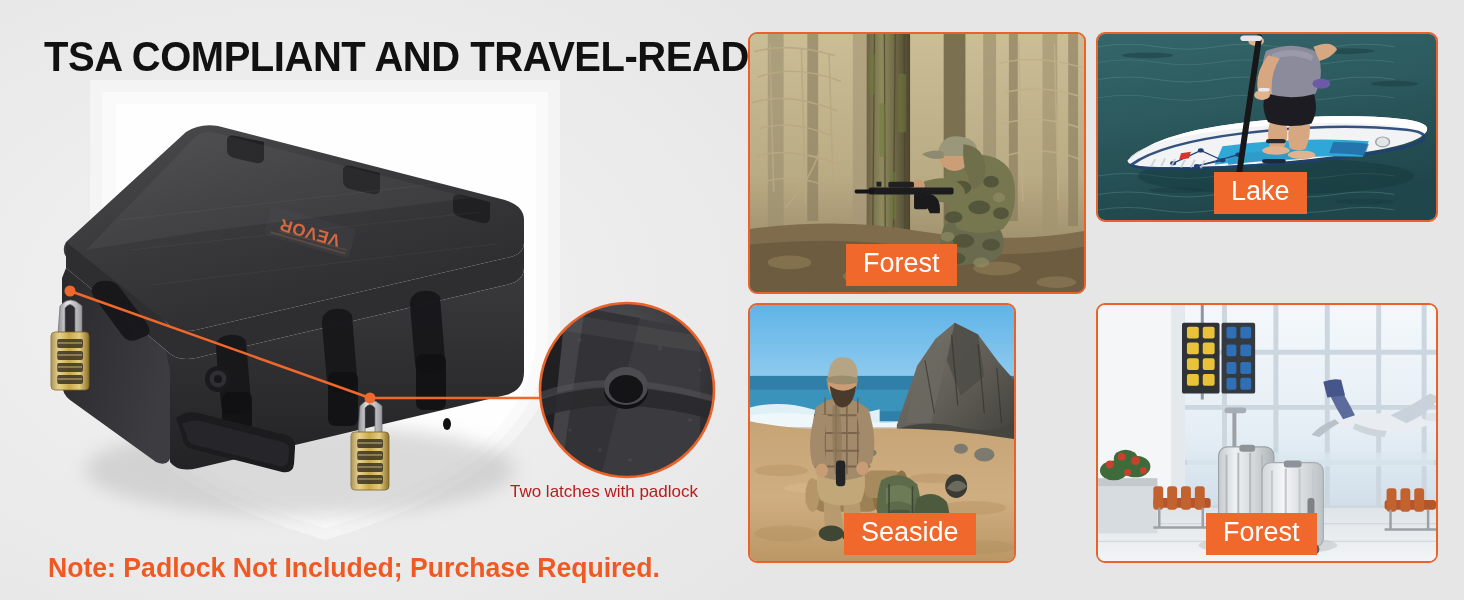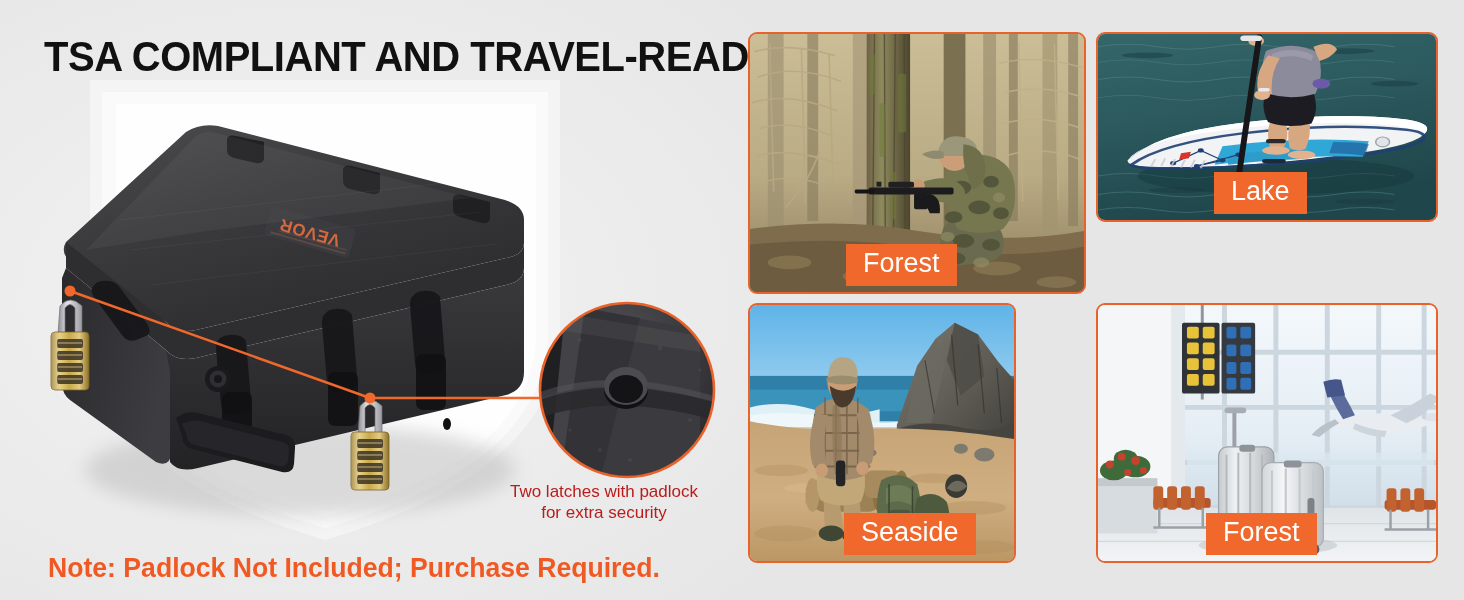--- a/index.html
+++ b/index.html
@@ -249,21 +249,20 @@
             <circle cx="630" cy="460" r="2"></circle>
         </g>
         <path d="M545 310 L700 336 L700 352 L545 328 Z" fill="#ffffff" opacity="0.05"></path>
       </g>
       <circle cx="627" cy="390" r="87" fill="none" stroke="#E8622A" stroke-width="2.6"></circle>
     </g>
   </svg>
 
   <div id="latch-caption">
     <span>Two latches with padlock</span>
-    <span>for extra security</span>
   </div>
 
   <div id="note-text">Note: Padlock Not Included; Purchase Required.</div>
 </div>
 
 <div id="photo-grid">
 
   <div class="tile" id="tile-forest">
     <svg viewBox="0 0 338 262" preserveAspectRatio="none">
       <defs>

